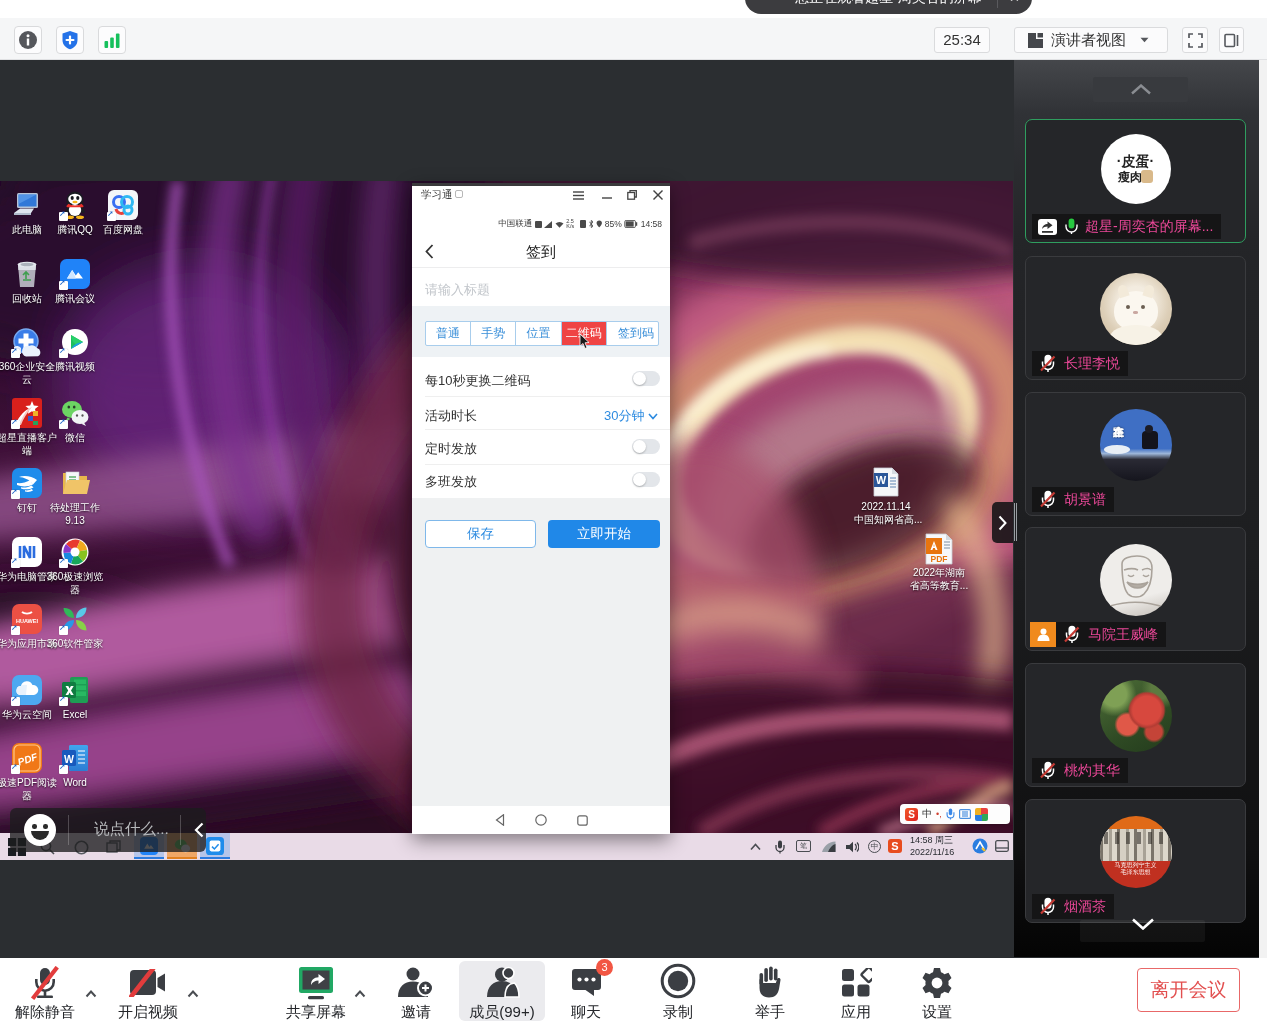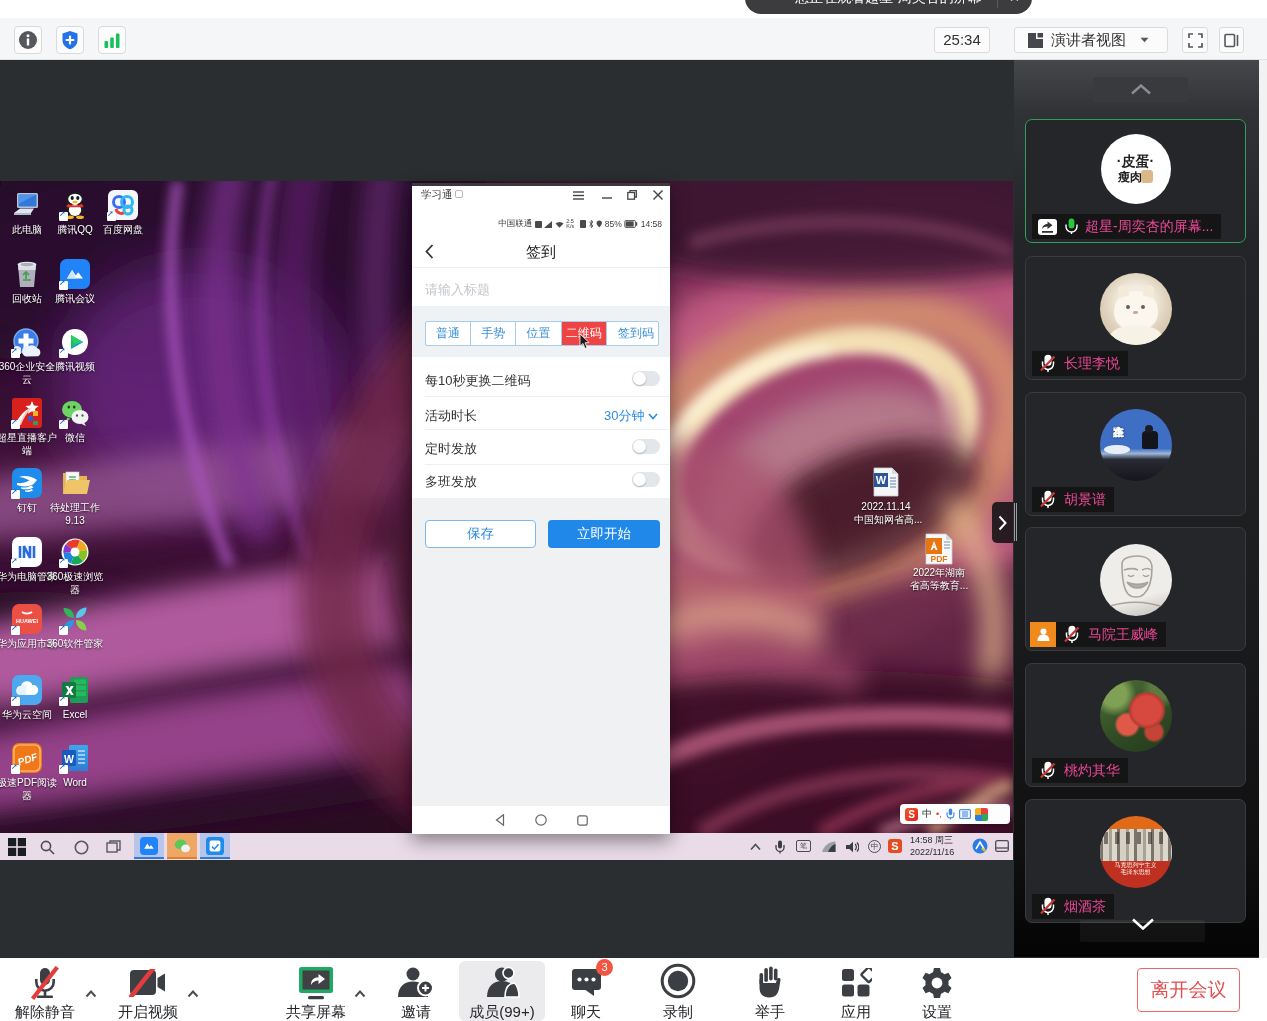--- a/index.html
+++ b/index.html
@@ -483,20 +483,33 @@
           <path d="M1 5 v2.5 a4 4 0 0 0 8 0 V5 M5 11.5 v2" stroke="#3a88e8" stroke-width="1.3" fill="none"></path>
         </svg>
       <svg width="12" height="10" viewBox="0 0 12 10" fill="none" stroke="#4a90e0" stroke-width="1.2">
           <rect x="0.6" y="0.6" width="10.8" height="8.8" rx="1"></rect>
           <line x1="3" y1="3" x2="9" y2="3"></line>
           <line x1="3" y1="5" x2="9" y2="5"></line>
           <line x1="3" y1="7" x2="9" y2="7"></line>
         </svg>
       <div style="width:13px;height:13px;background:conic-gradient(#e84040 0 25%,#30a858 0 50%,#2a7de0 0 75%,#f0b020 0);border-radius:2px;"></div>
     </div>
+    <div class="abs" id="chatbar">
+      <div class="abs" style="left:14px;top:6px;width:32px;height:32px;background:#fff;border-radius:50%;">
+        <div class="abs" style="left:8px;top:10px;width:4.5px;height:4.5px;background:#2a2a2a;border-radius:50%;"></div>
+        <div class="abs" style="left:19px;top:10px;width:4.5px;height:4.5px;background:#2a2a2a;border-radius:50%;"></div>
+        <div class="abs" style="left:7px;top:17px;width:18px;height:9px;background:#2a2a2a;border-radius:0 0 9px 9px;"></div>
+      </div>
+      <div class="abs" style="left:58px;top:7px;width:1px;height:30px;background:rgba(255,255,255,.22);"></div>
+      <div class="abs" style="left:84px;top:11px;font-size:15.5px;color:#b8babd;">说点什么...</div>
+      <div class="abs" style="left:170px;top:7px;width:1px;height:30px;background:rgba(255,255,255,.22);"></div>
+      <svg width="10" height="16" viewBox="0 0 10 16" style="position:absolute;left:184px;top:14px;" fill="none" stroke="#fff" stroke-width="2.2">
+          <path d="M8.5 1.5 L2 8 L8.5 14.5"></path>
+        </svg>
+    </div>
     <div class="abs" id="phone">
       <div class="abs" style="left:0;top:0;width:258px;height:3px;background:#3a3a3c;"></div>
 
       <div class="abs" style="left:9px;top:5px;font-size:10.5px;color:#3a3a3a;">学习通 <span style="display:inline-block;width:8px;height:8px;border:1px solid #b8b8b8;border-radius:2px;vertical-align:0;"></span></div>
       <svg width="11" height="9" viewBox="0 0 11 9" style="position:absolute;left:161px;top:8px;" stroke="#444" stroke-width="1.4">
           <line x1="0" y1="1" x2="11" y2="1"></line>
           <line x1="0" y1="4.5" x2="11" y2="4.5"></line>
           <line x1="0" y1="8" x2="11" y2="8"></line>
         </svg>
       <svg width="10" height="10" viewBox="0 0 10 10" style="position:absolute;left:190px;top:7px;" stroke="#444" stroke-width="1.4">

